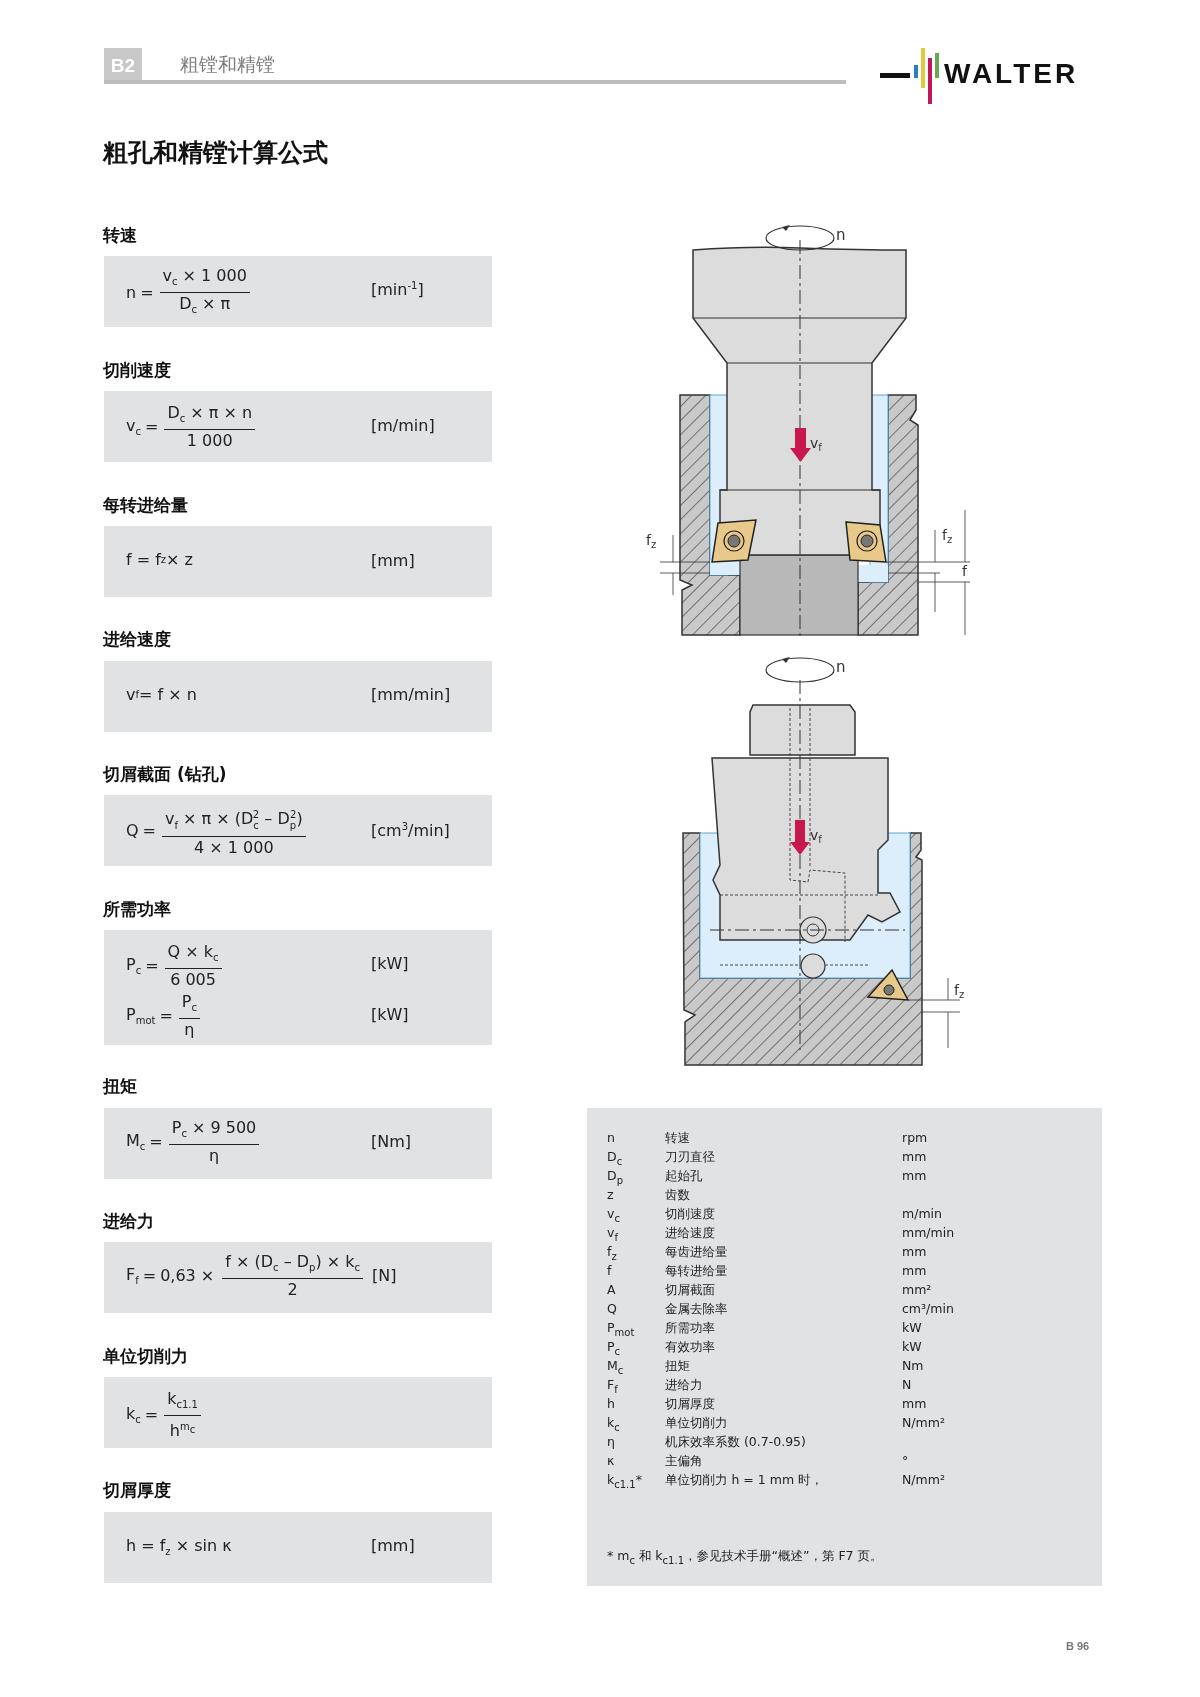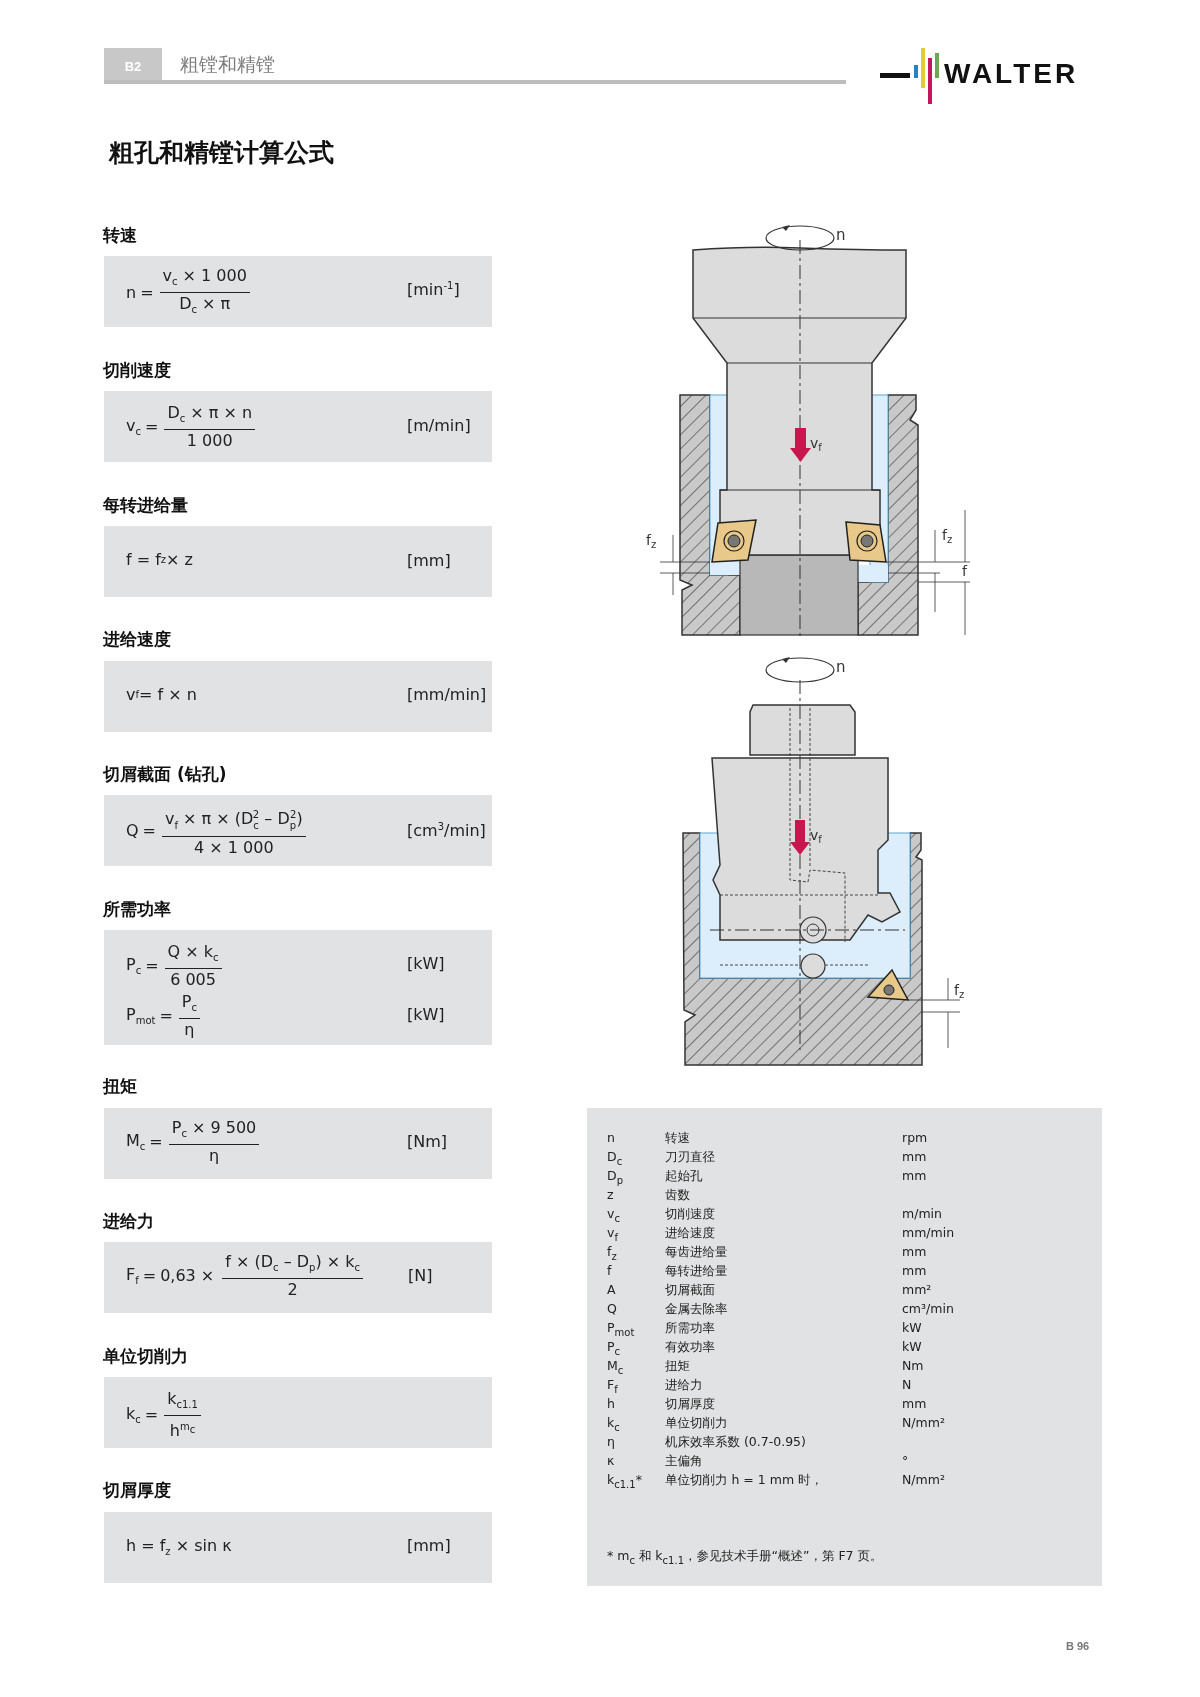--- a/index.html
+++ b/index.html
@@ -1,32 +1,32 @@
 <!DOCTYPE html>
 <html><head>
 <meta charset="utf-8">
 <style>
   html, body { margin: 0; padding: 0; background: #ffffff; }
   body { width: 1200px; height: 1697px; position: relative; font-family: "DejaVu Sans", sans-serif; color: #1a1a1a; overflow: hidden; }
 
   
-  .hdr-chip { position: absolute; left: 104px; top: 48px; width: 58px; height: 36px; background: #c8c8c8; color: #ffffff; font-family: "Liberation Sans", sans-serif; font-weight: bold; font-size: 13px; display: flex; align-items: center; justify-content: center; }
+  .hdr-chip { position: absolute; left: 104px; top: 48px; width: 38px; height: 36px; background: #c8c8c8; color: #ffffff; font-family: "Liberation Sans", sans-serif; font-weight: bold; font-size: 19px; display: flex; align-items: center; justify-content: center; }
   .hdr-title { position: absolute; left: 180px; top: 52px; font-size: 19px; color: #7c7c7c; }
   .hdr-rule { position: absolute; left: 104px; top: 80px; width: 742px; height: 4px; background: #bdbdbd; }
   .logo { position: absolute; left: 878px; top: 44px; width: 230px; height: 60px; }
   .logo-text { position: absolute; left: 66px; top: 14px; font-family: "Liberation Sans", sans-serif; font-weight: bold; font-size: 28px; letter-spacing: 3px; color: #111; }
 
-  .page-title { position: absolute; left: 109px; top: 136px; font-size: 25px; font-weight: bold; color: #111; }
+  .page-title { position: absolute; left: 103px; top: 136px; font-size: 25px; font-weight: bold; color: #111; }
 
   
   .section-label { position: absolute; left: 103px; font-size: 17px; font-weight: bold; color: #111; }
   .fbox { position: absolute; left: 104px; width: 388px; height: 71px; background: #e1e2e3; }
   .fbox.tall { height: 115px; }
   .formula { position: absolute; left: 22px; font-family: "DejaVu Sans", sans-serif; font-size: 16px; color: #222; display: flex; align-items: center; white-space: nowrap; }
-  .unit { position: absolute; left: 267px; font-size: 16px; color: #222; font-family: "DejaVu Sans", sans-serif; margin-left: 36px; }
+  .unit { position: absolute; left: 267px; font-size: 16px; color: #222; font-family: "DejaVu Sans", sans-serif; }
   .frac { display: inline-flex; flex-direction: column; align-items: center; margin: 0 2px; }
   .frac .num { padding: 0 3px 1px 3px; border-bottom: 1.4px solid #222; line-height: 19px; }
   .frac .den { padding-top: 1px; line-height: 19px; }
   sub, sup { font-size: 10px; }
   .eq { margin: 0 4px; }
 
   
   .legend { position: absolute; left: 587px; top: 1108px; width: 515px; height: 478px; background: #e1e2e3; }
   .lg-row { position: absolute; left: 20px; width: 480px; height: 19px; font-size: 12.5px; color: #222; }
   .lg-sym { position: absolute; left: 0; font-family: "DejaVu Sans", sans-serif; }

